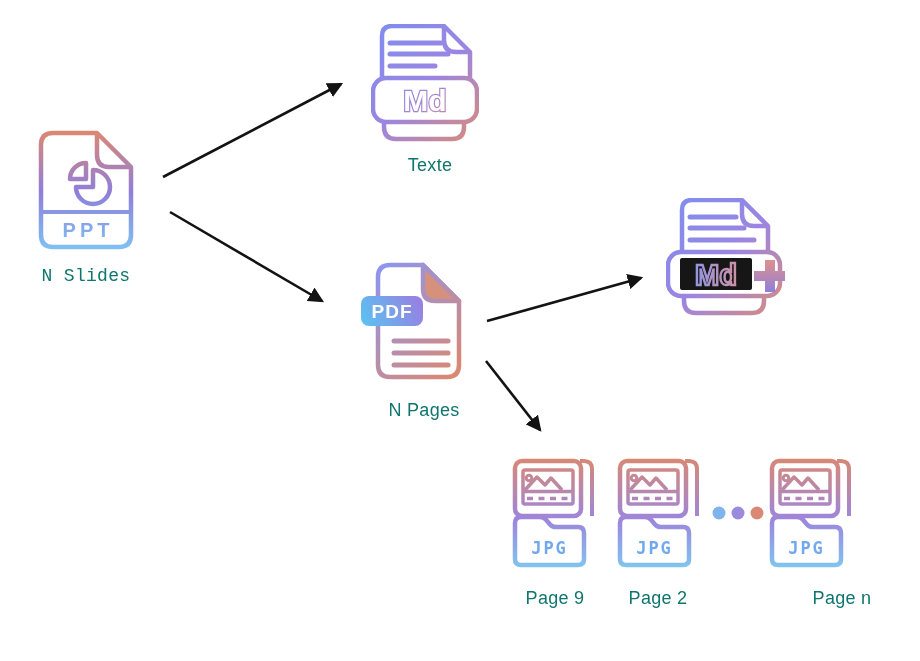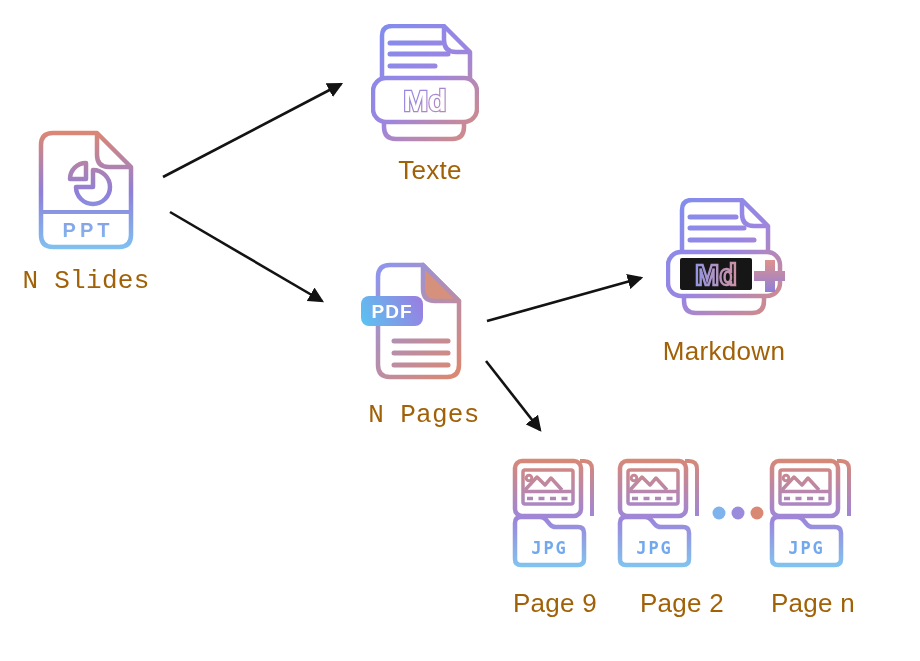--- a/index.html
+++ b/index.html
@@ -4,21 +4,21 @@
 <style>
   html,body { margin:0; padding:0; background:#ffffff; }
   #stage {
     position:relative; width:920px; height:661px; background:#ffffff;
     font-family:"Liberation Sans", sans-serif; overflow:hidden;
   }
   .icon-svg { position:absolute; display:block; }
   .node-label {
     position:absolute; transform:translateX(-50%);
     font-family:"Liberation Sans", sans-serif;
-    font-size:26px; font-weight:500; color:#a16207;
+    font-size:18px; font-weight:500; color:#0f766e;
     letter-spacing:0.3px; white-space:nowrap;
   }
   #arrow-layer { position:absolute; left:0; top:0; pointer-events:none; }
   svg text { user-select:none; }
 </style>
 </head>
 <body>
 
 <div id="stage">
 
@@ -86,21 +86,21 @@
     <path d="M31,3 H64 L100,39 V103 Q100,115 88,115 H31 Q19,115 19,103 V15 Q19,3 31,3 Z" fill="none" stroke="url(#g3)" stroke-width="4.5" stroke-linejoin="round"></path>
     <path d="M64,3 V27 Q64,39 76,39 H100 Z" fill="#d6917c" stroke="url(#g3)" stroke-width="4.5" stroke-linejoin="round"></path>
     <g stroke="url(#g3)" stroke-width="5" stroke-linecap="round">
       <path d="M35,79 H89"></path>
         <path d="M35,91 H89"></path>
         <path d="M35,103 H89"></path>
     </g>
     <rect x="2" y="34" width="62" height="30" rx="8" fill="url(#g3b)"></rect>
     <text x="33" y="56" text-anchor="middle" font-family="Liberation Sans, sans-serif" font-size="19" font-weight="bold" letter-spacing="1" fill="#ffffff">PDF</text>
   </svg>
-  <div class="node-label" style="left:424px; top:400px;font-family:Liberation Mono, monospace;">N Pages</div>
+  <div class="node-label" style="left:424px; top:400px;">N Pages</div>
 
   <svg class="icon-svg" style="left:666px; top:198px;" width="120" height="120" viewBox="0 0 120 120">
     <defs>
       <linearGradient id="g4" gradientUnits="userSpaceOnUse" x1="0" y1="0" x2="118" y2="120">
         <stop offset="0" stop-color="#7d8ef0"></stop>
           <stop offset="0.5" stop-color="#9b85e2"></stop>
           <stop offset="1" stop-color="#db8c78"></stop>
       </linearGradient>
       <linearGradient id="g4md" gradientUnits="userSpaceOnUse" x1="22" y1="78" x2="82" y2="78">
         <stop offset="0" stop-color="#8a96ec"></stop>
@@ -117,21 +117,20 @@
       <path d="M24,19 H70"></path>
         <path d="M24,30 H78"></path>
         <path d="M24,42 H88"></path>
     </g>
     <path d="M18,88 V103 Q18,115 30,115 H86 Q98,115 98,103 V88 Z" fill="#ffffff" stroke="url(#g4)" stroke-width="4.5"></path>
     <rect x="2" y="54" width="112" height="44" rx="13" fill="#ffffff" stroke="url(#g4)" stroke-width="4.5"></rect>
     <rect x="14" y="60" width="72" height="32" rx="2" fill="#161616"></rect>
     <text x="50" y="87" text-anchor="middle" font-family="Liberation Sans, sans-serif" font-size="29" font-weight="bold" fill="#161616" stroke="url(#g4md)" stroke-width="2.4">Md</text>
     <path d="M104,62 V94 M88,78 H119" stroke="url(#g4plus)" stroke-width="10" fill="none"></path>
   </svg>
-  <div class="node-label" style="left:724px; top:336px;">Markdown</div>
 
   <svg class="icon-svg" style="left:512px; top:458px;" width="84" height="112" viewBox="0 0 84 112">
     <defs>
       <linearGradient id="g5a" gradientUnits="userSpaceOnUse" x1="42" y1="0" x2="42" y2="112">
         <stop offset="0" stop-color="#d98874"></stop>
           <stop offset="0.55" stop-color="#9c86dc"></stop>
           <stop offset="1" stop-color="#7fc8f0"></stop>
       </linearGradient>
     </defs>
     <path d="M68,3 H72 Q80,3 80,11 V58" fill="none" stroke="url(#g5a)" stroke-width="4"></path>
@@ -157,21 +156,21 @@
     <path d="M68,3 H72 Q80,3 80,11 V58" fill="none" stroke="url(#g5b)" stroke-width="4"></path>
     <rect x="3" y="3" width="66" height="55" rx="7" fill="#ffffff" stroke="url(#g5b)" stroke-width="4.5"></rect>
     <rect x="11" y="12" width="50" height="34" rx="2" fill="none" stroke="url(#g5b)" stroke-width="3.5"></rect>
     <circle cx="17" cy="20" r="2.8" fill="none" stroke="url(#g5b)" stroke-width="3"></circle>
     <path d="M13,32 L25,19 L33,27 L39,20 L50,32" fill="none" stroke="url(#g5b)" stroke-width="3.5" stroke-linejoin="round"></path>
     <path d="M11,33.5 H61" stroke="url(#g5b)" stroke-width="3.5"></path>
     <path d="M15,40.5 H57" stroke="url(#g5b)" stroke-width="3.5" stroke-dasharray="6 5.5"></path>
     <path d="M9,59 H28 Q31.5,59 33.8,61.6 L38,66.4 Q40.3,69 43.8,69 H66 Q72,69 72,75 V101 Q72,107 66,107 H9 Q3,107 3,101 V65 Q3,59 9,59 Z" fill="#ffffff" stroke="url(#g5b)" stroke-width="4.5" stroke-linejoin="round"></path>
     <text x="37.5" y="96" text-anchor="middle" font-family="DejaVu Sans Mono, monospace" font-size="17" font-weight="bold" letter-spacing="2" fill="#72a9ee">JPG</text>
   </svg>
-  <div class="node-label" style="left:658px; top:588px;margin-left:24px;">Page 2</div>
+  <div class="node-label" style="left:658px; top:588px;">Page 2</div>
 
   <svg class="icon-svg" style="left:706px; top:500px;" width="64" height="26" viewBox="0 0 64 26">
     <circle cx="13" cy="13" r="6.5" fill="#7fb3ec"></circle>
     <circle cx="32" cy="13" r="6.5" fill="#9b8bdc"></circle>
     <circle cx="51" cy="13" r="6.5" fill="#d98874"></circle>
   </svg>
 
   <svg class="icon-svg" style="left:769px; top:458px;" width="84" height="112" viewBox="0 0 84 112">
     <defs>
       <linearGradient id="g5c" gradientUnits="userSpaceOnUse" x1="42" y1="0" x2="42" y2="112">
@@ -183,15 +182,15 @@
     <path d="M68,3 H72 Q80,3 80,11 V58" fill="none" stroke="url(#g5c)" stroke-width="4"></path>
     <rect x="3" y="3" width="66" height="55" rx="7" fill="#ffffff" stroke="url(#g5c)" stroke-width="4.5"></rect>
     <rect x="11" y="12" width="50" height="34" rx="2" fill="none" stroke="url(#g5c)" stroke-width="3.5"></rect>
     <circle cx="17" cy="20" r="2.8" fill="none" stroke="url(#g5c)" stroke-width="3"></circle>
     <path d="M13,32 L25,19 L33,27 L39,20 L50,32" fill="none" stroke="url(#g5c)" stroke-width="3.5" stroke-linejoin="round"></path>
     <path d="M11,33.5 H61" stroke="url(#g5c)" stroke-width="3.5"></path>
     <path d="M15,40.5 H57" stroke="url(#g5c)" stroke-width="3.5" stroke-dasharray="6 5.5"></path>
     <path d="M9,59 H28 Q31.5,59 33.8,61.6 L38,66.4 Q40.3,69 43.8,69 H66 Q72,69 72,75 V101 Q72,107 66,107 H9 Q3,107 3,101 V65 Q3,59 9,59 Z" fill="#ffffff" stroke="url(#g5c)" stroke-width="4.5" stroke-linejoin="round"></path>
     <text x="37.5" y="96" text-anchor="middle" font-family="DejaVu Sans Mono, monospace" font-size="17" font-weight="bold" letter-spacing="2" fill="#72a9ee">JPG</text>
   </svg>
-  <div class="node-label" style="left:813px; top:588px;text-align:right;">Page n</div>
+  <div class="node-label" style="left:842px; top:588px;text-align:right;">Page n</div>
 
 </div>
 
 </body></html>

